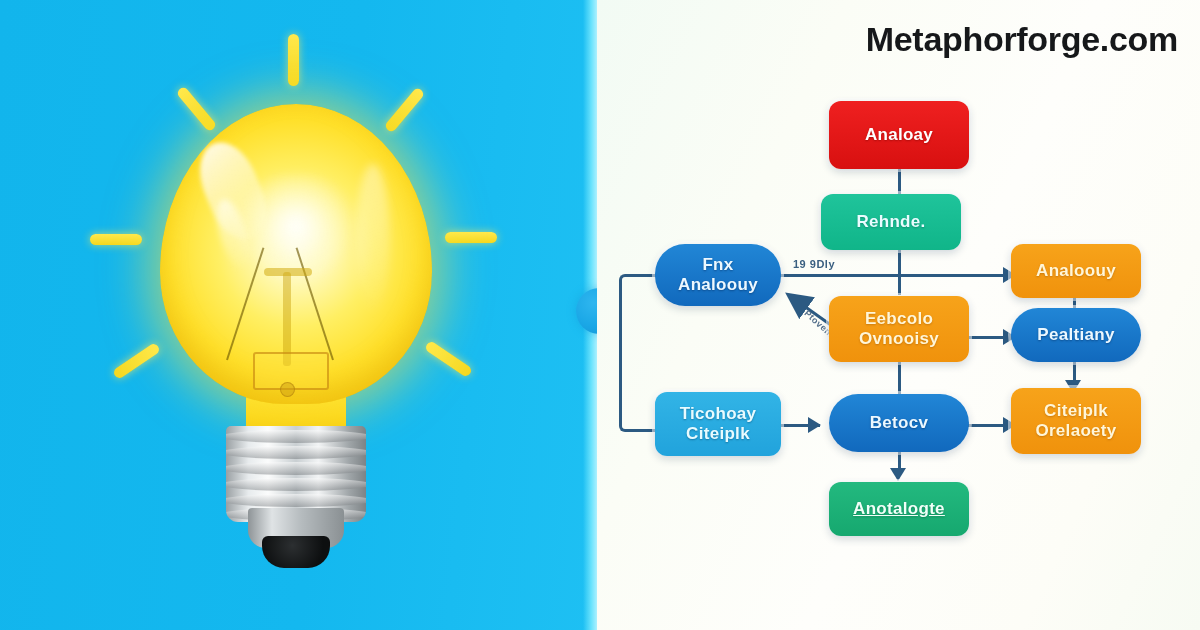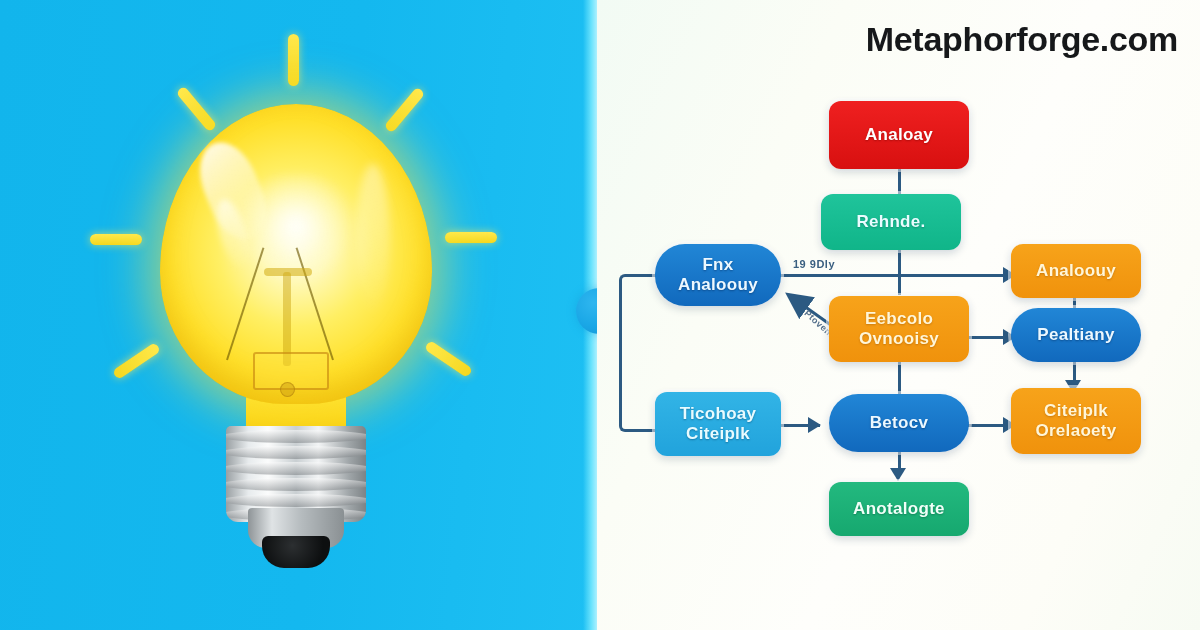--- a/index.html
+++ b/index.html
@@ -136,21 +136,21 @@
     display:flex;align-items:center;justify-content:center;
     text-align:center;line-height:1.15;
     color:#ffffff;font-size:17px;font-weight:bold;
     letter-spacing:.3px;
     box-shadow:0 3px 9px rgba(20,50,80,.20), 0 0 0 3px rgba(255,255,255,.55);
     padding:2px 6px;box-sizing:border-box;
   }
   .node span{display:block;}
   .n-red{background:linear-gradient(180deg,#ef2020 0%,#d81010 100%);text-shadow:0 1px 2px rgba(120,0,0,.5);}
   .n-teal{background:linear-gradient(180deg,#1fc49b 0%,#10b589 100%);color:#eafcff;text-shadow:0 1px 2px rgba(0,90,70,.45);}
-  .n-green{background:linear-gradient(180deg,#23b97f 0%,#16a86f 100%);color:#f0fff8;text-shadow:0 1px 2px rgba(0,80,50,.45);}
+  .n-green{background:linear-gradient(180deg,#23b97f 0%,#16a86f 100%);color:#f0fff8;text-shadow:0 1px 2px rgba(0,80,50,.45);text-decoration:underline;}
   .n-blue{background:linear-gradient(180deg,#2186d6 0%,#1169bd 100%);color:#ecf8ff;text-shadow:0 1px 2px rgba(0,40,90,.5);border-radius:30px;}
   .n-ltblue{background:linear-gradient(180deg,#32b4e6 0%,#21a3dc 100%);color:#e8fbff;text-shadow:0 1px 2px rgba(0,60,95,.45);}
   .n-orange{background:linear-gradient(180deg,#f7a31a 0%,#f0920c 100%);color:#fff6d8;text-shadow:0 1px 2px rgba(150,80,0,.45);}
 
   
   .conn{position:absolute;background:#2c5a82;}
   .conn.v{width:3px;}
   .conn.h{height:3px;}
   .arrow{
     position:absolute;width:0;height:0;

